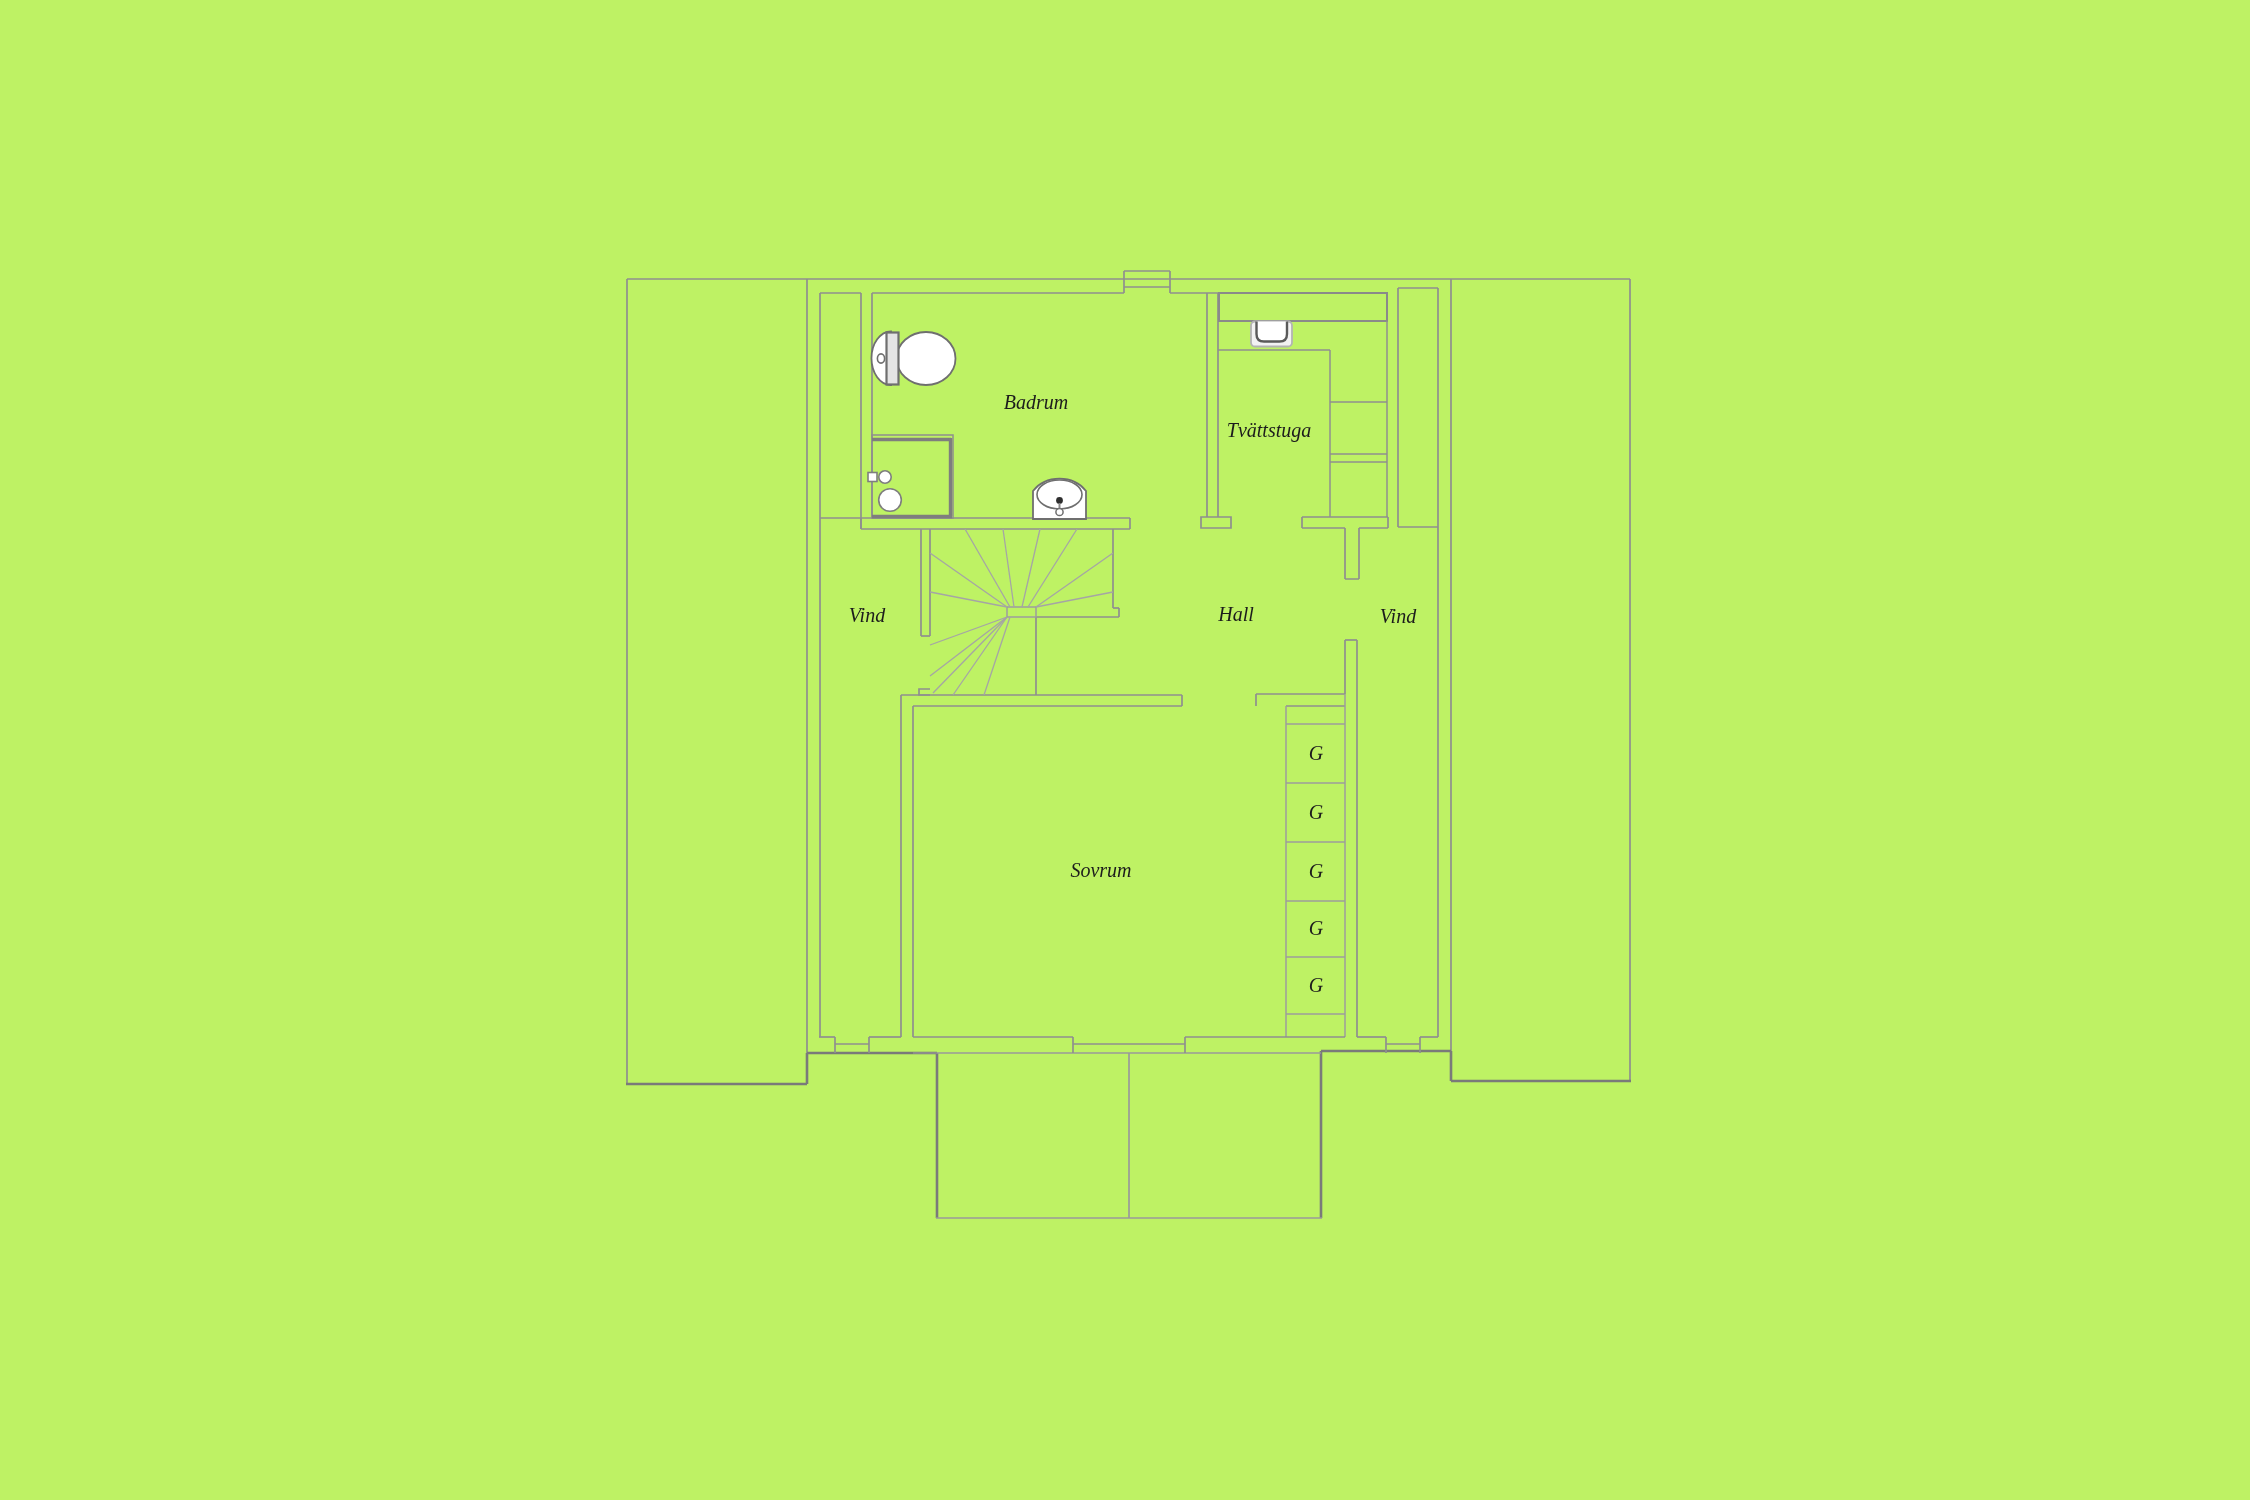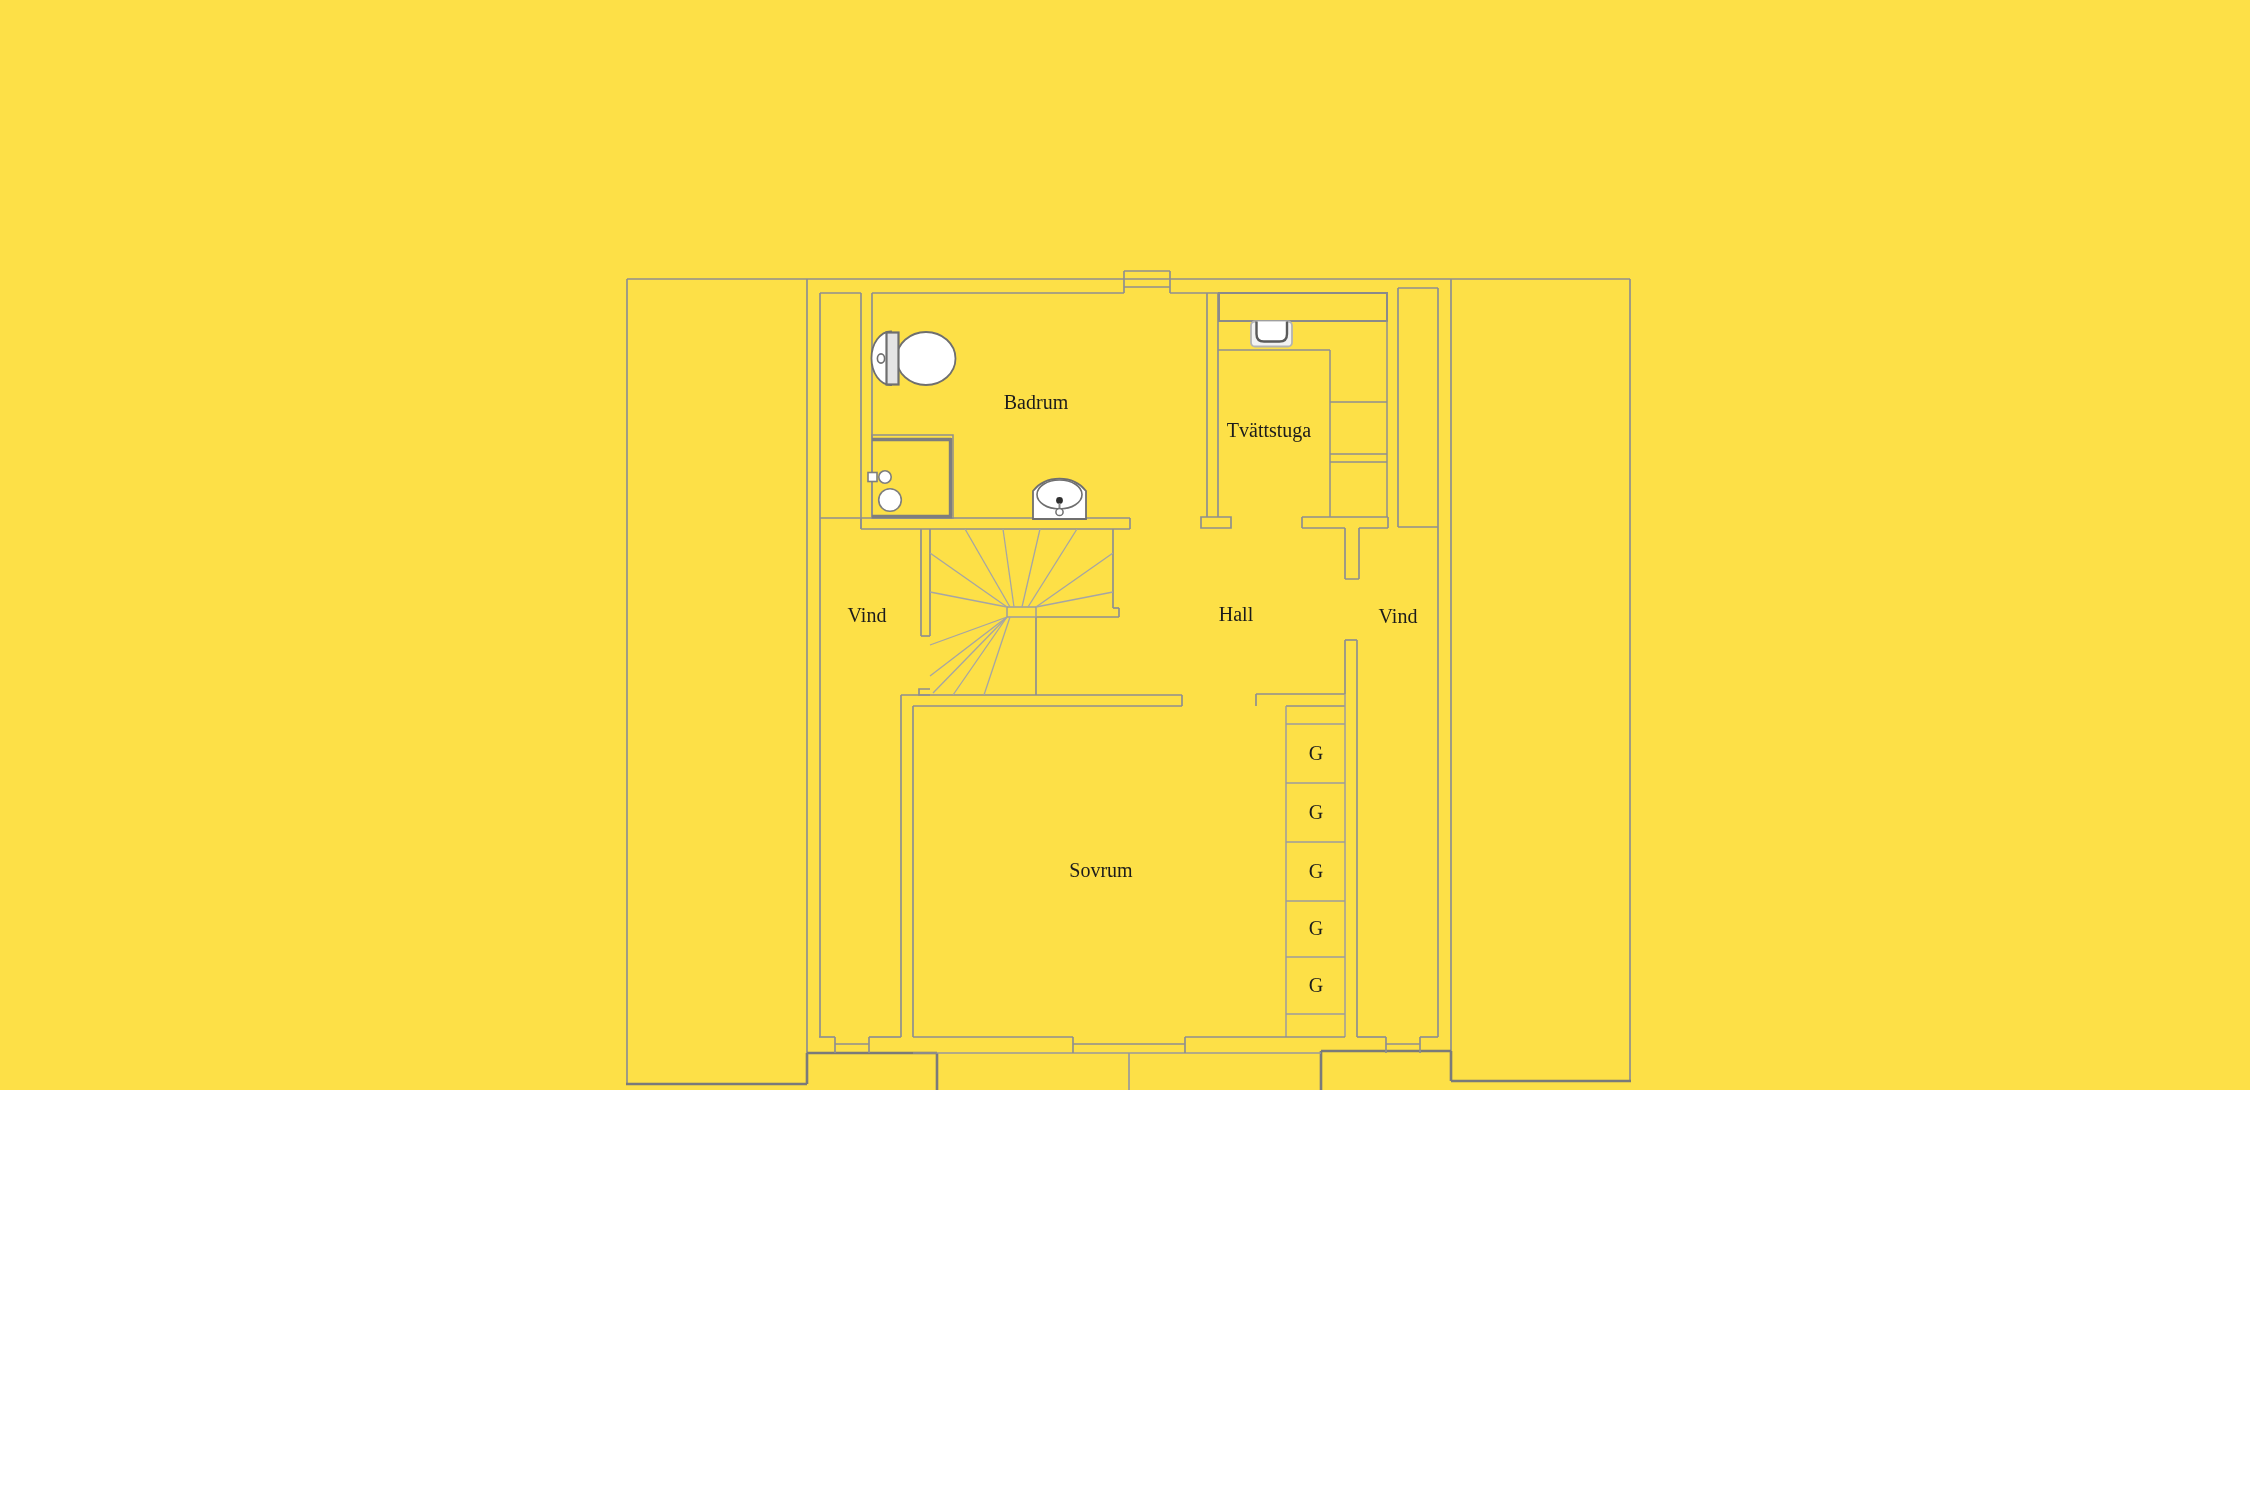--- a/index.html
+++ b/index.html
@@ -1,16 +1,16 @@
 <!DOCTYPE html>
 <html><head>
 <meta charset="utf-8">
 <style>
   html,body{margin:0;padding:0;background:#ffffff;}
-  .wrap{width:2250px;height:1090px;position:relative;background:#fde047;overflow:hidden;}
+  .wrap{width:2250px;height:1500px;position:relative;background:#bef264;overflow:hidden;font-style:italic;}
   svg{display:block;}
   text{font-family:"Liberation Serif", serif; fill:#1c1c1c;}
 </style>
 </head>
 <body>
 <div class="wrap">
 <svg width="2250" height="1500" viewBox="0 0 2250 1500" fill="none">
 
 <g stroke-linecap="butt">
 

